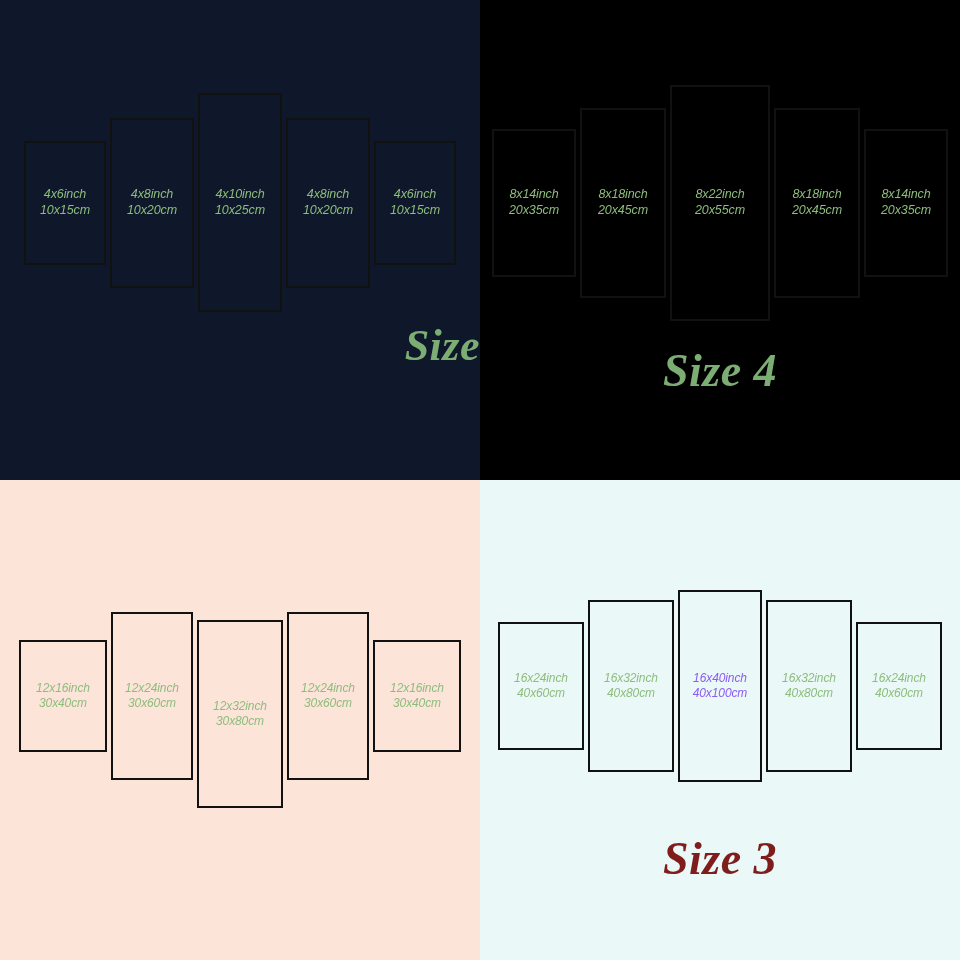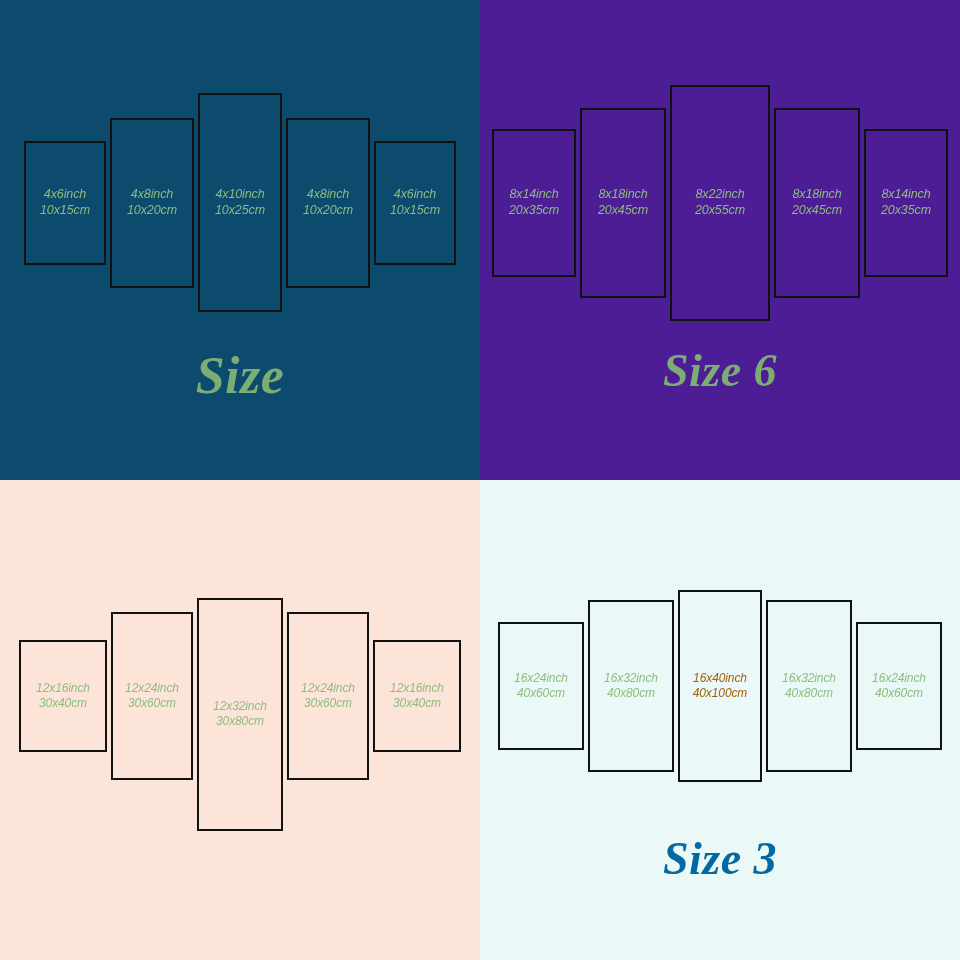--- a/index.html
+++ b/index.html
@@ -79,21 +79,21 @@
     letter-spacing: 0.5px;
     white-space: nowrap;
   }
 
   
 
   
   .q-tl { background: #f4fce4; }
   .q-tl .cluster { top: 90px; height: 225px; }
   .q-tl .panel-label { font-size: 12.5px; }
-  .q-tl .q-title { top: 346px; font-size: 52px; }
+  .q-tl .q-title { top: 320px; font-size: 44px; text-align: right; }
 
   
   .q-tr { background: #fce8f4; }
   .q-tr .cluster { top: 75px; height: 255px; }
   .q-tr .panel-label { font-size: 12.5px; }
   .q-tr .q-title { top: 344px; font-size: 46px; }
 
   
   .q-bl { background: #fde4d9; }
   .q-bl .cluster { top: 92px; height: 248px; }
@@ -104,21 +104,21 @@
   .q-br { background: #ebf8f8; }
   .q-br .cluster { top: 86px; height: 240px; }
   .q-br .panel-label { font-size: 12px; }
   .q-br .q-title { top: 352px; font-size: 46px; }
 </style>
 </head>
 <body>
 
 <div id="board">
 
-  <section class="quadrant q-tl" style="background: #0c4a6e;">
+  <section class="quadrant q-tl" style="background: #0f172a;">
     <div class="cluster" style="gap: 4px;">
       <div class="panel" style="width: 82px; height: 124px; border-color: rgb(17, 17, 17);">
         <span class="panel-label" style="color: rgb(141, 189, 125);">
           <span class="line1">4x6inch</span>
           <span class="line2">10x15cm</span>
         </span>
       </div>
       <div class="panel" style="width: 84px; height: 170px; border-color: rgb(17, 17, 17);">
         <span class="panel-label" style="color: rgb(141, 189, 125);">
           <span class="line1">4x8inch</span>
@@ -140,21 +140,21 @@
       <div class="panel" style="width: 82px; height: 124px; border-color: rgb(17, 17, 17);">
         <span class="panel-label" style="color: rgb(141, 189, 125);">
           <span class="line1">4x6inch</span>
           <span class="line2">10x15cm</span>
         </span>
       </div>
     </div>
     <div class="q-title" style="color: rgb(124, 174, 116);">Size</div>
   </section>
 
-  <section class="quadrant q-tr" style="background: #4c1d95;">
+  <section class="quadrant q-tr" style="background: #000000;">
     <div class="cluster" style="gap: 4px;">
       <div class="panel" style="width: 84px; height: 148px; border-color: rgb(17, 17, 17);">
         <span class="panel-label" style="color: rgb(141, 189, 125);">
           <span class="line1">8x14inch</span>
           <span class="line2">20x35cm</span>
         </span>
       </div>
       <div class="panel" style="width: 86px; height: 190px; border-color: rgb(17, 17, 17);">
         <span class="panel-label" style="color: rgb(141, 189, 125);">
           <span class="line1">8x18inch</span>
@@ -173,38 +173,38 @@
           <span class="line2">20x45cm</span>
         </span>
       </div>
       <div class="panel" style="width: 84px; height: 148px; border-color: rgb(17, 17, 17);">
         <span class="panel-label" style="color: rgb(141, 189, 125);">
           <span class="line1">8x14inch</span>
           <span class="line2">20x35cm</span>
         </span>
       </div>
     </div>
-    <div class="q-title" style="color: rgb(124, 174, 116);">Size 6</div>
+    <div class="q-title" style="color: rgb(124, 174, 116);">Size 4</div>
   </section>
 
   <section class="quadrant q-bl" style="background: rgb(253, 228, 217);">
     <div class="cluster" style="gap: 4px;">
       <div class="panel" style="width: 88px; height: 112px; border-color: rgb(17, 17, 17);">
         <span class="panel-label" style="color: rgb(141, 189, 125);">
           <span class="line1">12x16inch</span>
           <span class="line2">30x40cm</span>
         </span>
       </div>
       <div class="panel" style="width: 82px; height: 168px; border-color: rgb(17, 17, 17);">
         <span class="panel-label" style="color: rgb(141, 189, 125);">
           <span class="line1">12x24inch</span>
           <span class="line2">30x60cm</span>
         </span>
       </div>
-      <div class="panel" style="width: 86px; height: 233px; border-color: rgb(17, 17, 17); margin-top: 36px;">
+      <div class="panel" style="width: 86px; height: 188px; border-color: rgb(17, 17, 17); margin-top: 36px;">
         <span class="panel-label" style="color: rgb(141, 189, 125);">
           <span class="line1">12x32inch</span>
           <span class="line2">30x80cm</span>
         </span>
       </div>
       <div class="panel" style="width: 82px; height: 168px; border-color: rgb(17, 17, 17);">
         <span class="panel-label" style="color: rgb(141, 189, 125);">
           <span class="line1">12x24inch</span>
           <span class="line2">30x60cm</span>
         </span>
@@ -226,34 +226,34 @@
           <span class="line2">40x60cm</span>
         </span>
       </div>
       <div class="panel" style="width: 86px; height: 172px; border-color: rgb(17, 17, 17);">
         <span class="panel-label" style="color: rgb(141, 189, 125);">
           <span class="line1">16x32inch</span>
           <span class="line2">40x80cm</span>
         </span>
       </div>
       <div class="panel" style="width: 84px; height: 192px; border-color: rgb(17, 17, 17);">
-        <span class="panel-label" style="color: #a16207;">
+        <span class="panel-label" style="color: #8b5cf6;">
           <span class="line1">16x40inch</span>
           <span class="line2">40x100cm</span>
         </span>
       </div>
       <div class="panel" style="width: 86px; height: 172px; border-color: rgb(17, 17, 17);">
         <span class="panel-label" style="color: rgb(141, 189, 125);">
           <span class="line1">16x32inch</span>
           <span class="line2">40x80cm</span>
         </span>
       </div>
       <div class="panel" style="width: 86px; height: 128px; border-color: rgb(17, 17, 17);">
         <span class="panel-label" style="color: rgb(141, 189, 125);">
           <span class="line1">16x24inch</span>
           <span class="line2">40x60cm</span>
         </span>
       </div>
     </div>
-    <div class="q-title" style="color: #0369a1;">Size 3</div>
+    <div class="q-title" style="color: #7f1d1d;">Size 3</div>
   </section>
 
 </div>
 
 </body></html>

